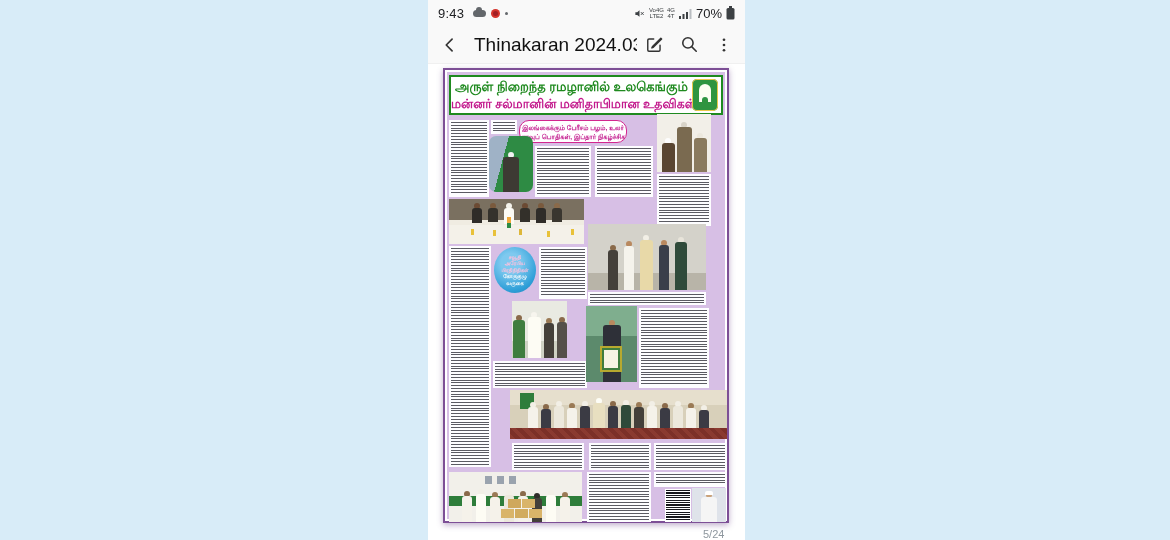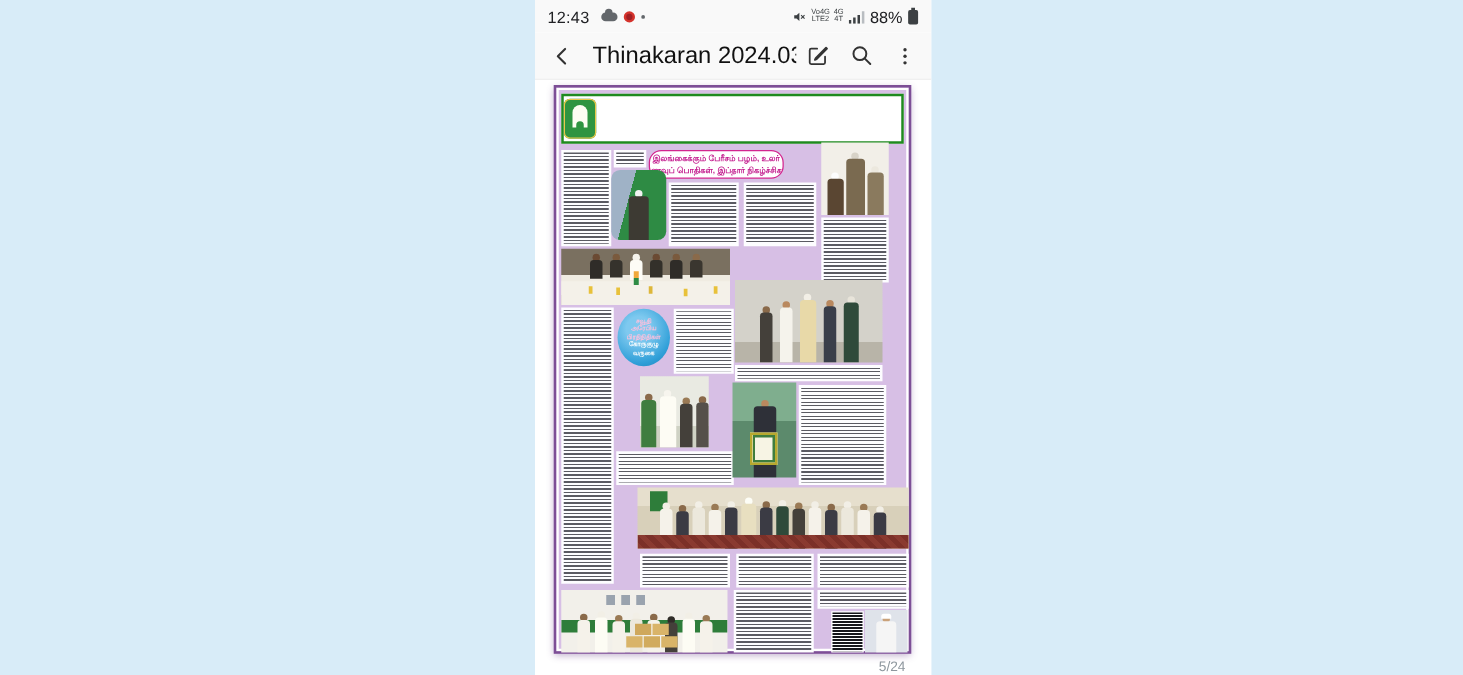--- a/index.html
+++ b/index.html
@@ -101,21 +101,21 @@
     display:flex;flex-direction:column;align-items:center;justify-content:center;overflow:hidden;}
   .badge span{font-size:5px;line-height:6.5px;font-weight:bold;white-space:nowrap;}
   .badge .pk{color:#ffc0dd;} .badge .wh{color:#ffffff;}
 </style>
 </head>
 <body>
 
 <div class="phone">
 
   <div class="statusbar">
-    <span class="time">12:43</span>
+    <span class="time">9:43</span>
     <span class="sb-left-icons">
       <span class="cloud"></span>
       <span class="flower"></span>
       <span class="tinydot"></span>
     </span>
     <span class="sb-right">
       <svg class="icon-svg" width="11" height="11" viewBox="0 0 24 24" fill="#3c4043">
         <path d="M3 9v6h4l5 4V5L7 9H3z"></path>
           <path d="M15 9l6 6M21 9l-6 6" stroke="#3c4043" stroke-width="2" fill="none"></path>
       </svg>
@@ -128,21 +128,21 @@
           <span>4G</span>
           <span>4T</span>
         </span>
       </span>
       <svg class="icon-svg" width="13" height="11" viewBox="0 0 13 11">
         <rect x="0" y="8" width="2" height="3" fill="#3c4043"></rect>
           <rect x="3.5" y="6" width="2" height="5" fill="#3c4043"></rect>
         <rect x="7" y="4" width="2" height="7" fill="#3c4043"></rect>
           <rect x="10.5" y="1" width="2" height="10" fill="#b9bdc1"></rect>
       </svg>
-      <span class="battery-text">88%</span>
+      <span class="battery-text">70%</span>
       <svg class="icon-svg" width="9" height="14" viewBox="0 0 9 14">
         <rect x="3" y="0" width="3" height="2" fill="#3c4043"></rect>
         <rect x="0.5" y="2" width="8" height="11.5" rx="1.5" fill="#3c4043"></rect>
       </svg>
     </span>
   </div>
 
   <div class="toolbar">
     <button class="tb-btn">
       <svg width="20" height="20" viewBox="0 0 24 24" fill="none" stroke="#333" stroke-width="2" stroke-linecap="round" stroke-linejoin="round">
@@ -170,20 +170,24 @@
             <circle cx="12" cy="19" r="1.8"></circle>
           </svg>
       </button>
     </div>
   </div>
 
   <div class="viewer">
     <div class="page">
 
       <div class="b headline">
+        <div class="hl-text">
+          <div class="hl1">அருள் நிறைந்த ரமழானில் உலகெங்கும்</div>
+          <div class="hl2">மன்னர் சல்மானின் மனிதாபிமான உதவிகள்</div>
+        </div>
         <div class="emblem"></div>
       </div>
 
       <div class="b subhead">
         <span class="sh-line">இலங்கைக்கும் பேரீசம் பழம், உலர்</span>
         <span class="sh-line">உணவுப் பொதிகள், இப்தார் நிகழ்ச்சிகள்</span>
       </div>
 
       <div class="b txt" style="left:4px;top:50px;width:40px;height:77px;"></div>
       <div class="b txt" style="left:46px;top:50px;width:26px;height:14px;"></div>

